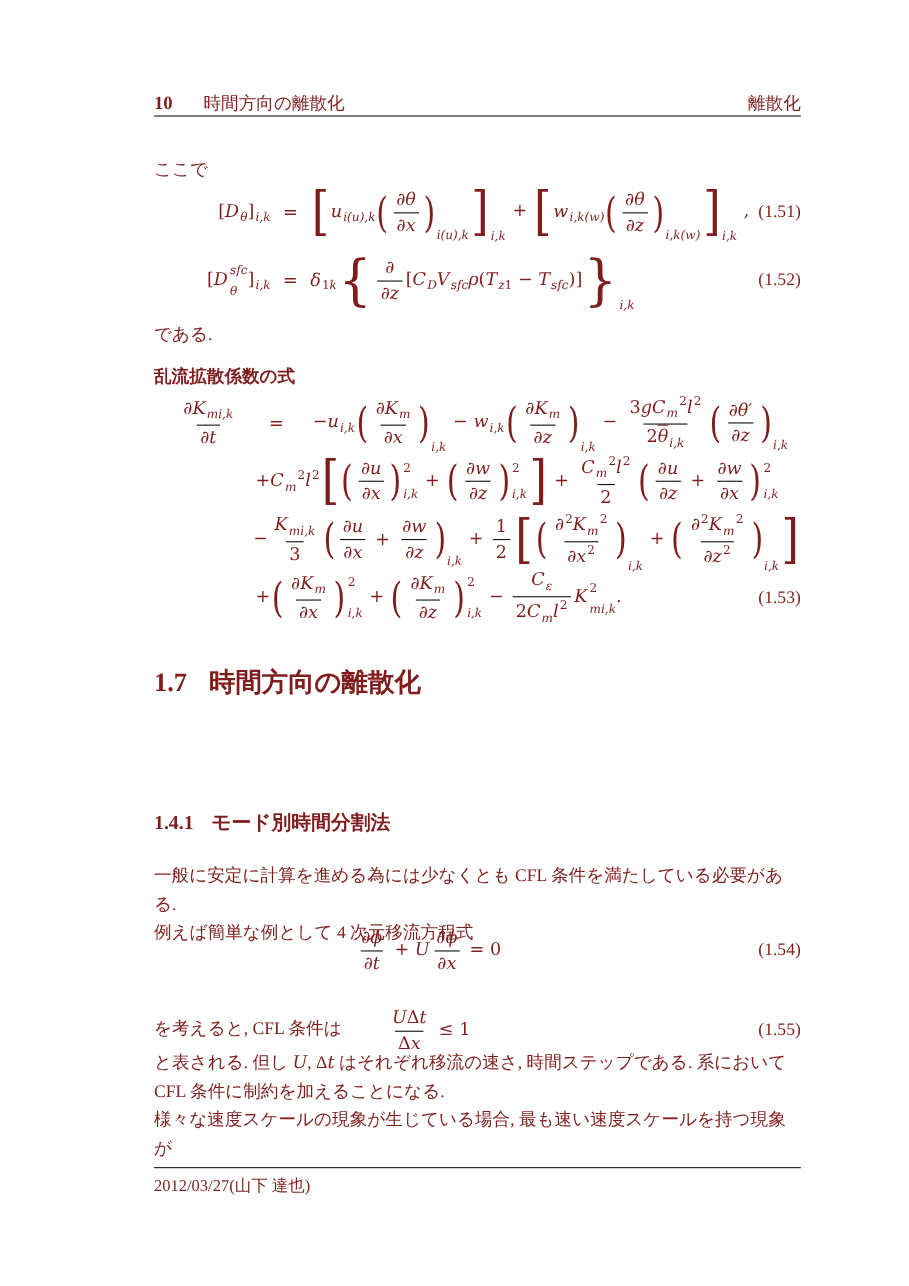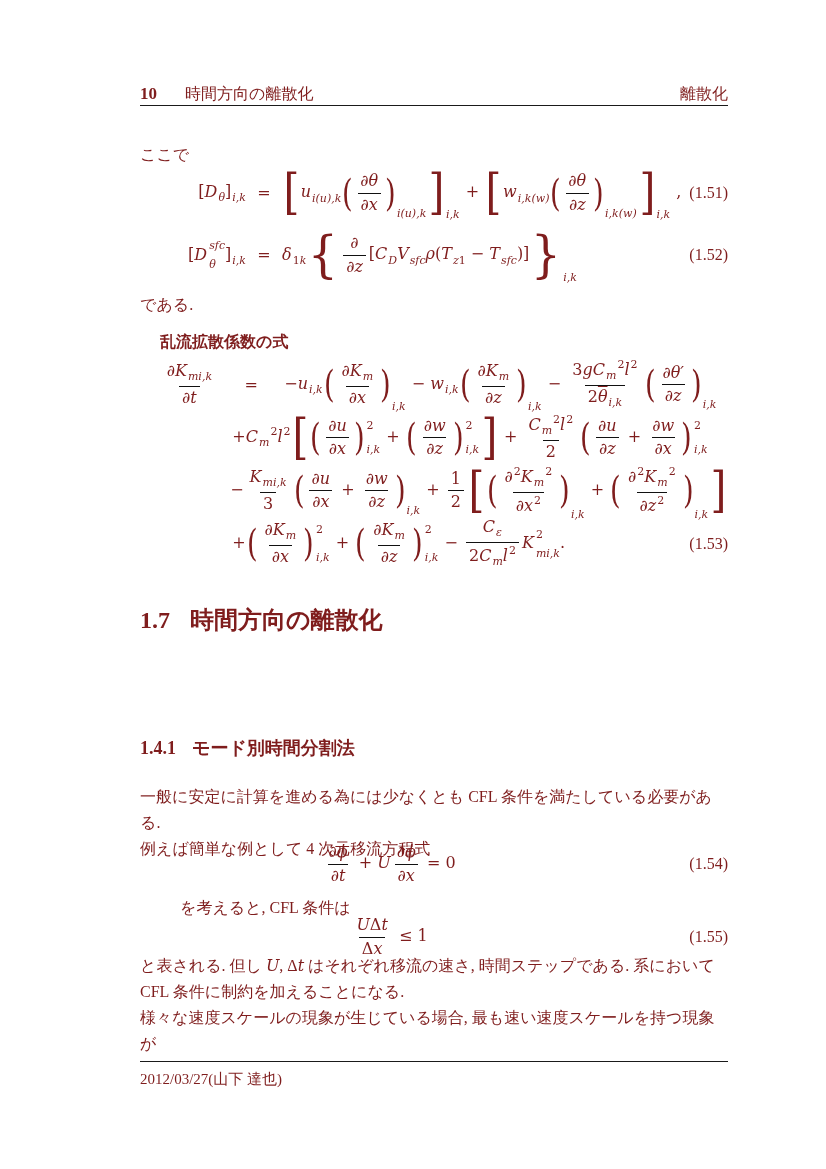--- a/index.html
+++ b/index.html
@@ -11,27 +11,27 @@
   #hdr{top:84px;display:flex;align-items:baseline;}
   .hnum{font-family:"Liberation Serif",serif;font-weight:bold;font-size:17px;}
   .htitle{font-family:"Liberation Sans",sans-serif;font-size:16px;margin-left:28px;}
   .hright{font-family:"Liberation Sans",sans-serif;font-size:16px;margin-left:auto;}
   #rule-top{top:105px;}
 
   
   .para{font-family:"Liberation Serif",serif;font-size:16px;line-height:26px;}
   .pline{min-height:26px;}
   .it{font-style:italic;font-family:"DejaVu Serif",serif;}
-  .gothic{font-family:"Liberation Sans",sans-serif;font-weight:bold;font-size:16px;margin-left:20px;}
+  .gothic{font-family:"Liberation Sans",sans-serif;font-weight:bold;font-size:16px;}
   #p-koko{top:142px;}
   #p-dearu{top:292px;}
   #p-turb{top:332px;}
   #p-secintro{top:672px;}
   #p-cfl{top:784px;}
-  #p-consider{top:895px;margin-left:40px;}
+  #p-consider{top:923px;}
   #p-expressed{top:953px;}
   #rule-bot{top:1061px;}
   #p-footer{top:1066px;font-size:15px;}
 
   
   .sec{top:604px;font-size:24px;font-weight:bold;}
   .sec .num{font-family:"Liberation Serif",serif;}
   .sec .ttl{font-family:"Liberation Sans",sans-serif;margin-left:20px;}
   .subsec{top:736px;font-size:18px;font-weight:bold;}
   .subsec .num{font-family:"Liberation Serif",serif;}

